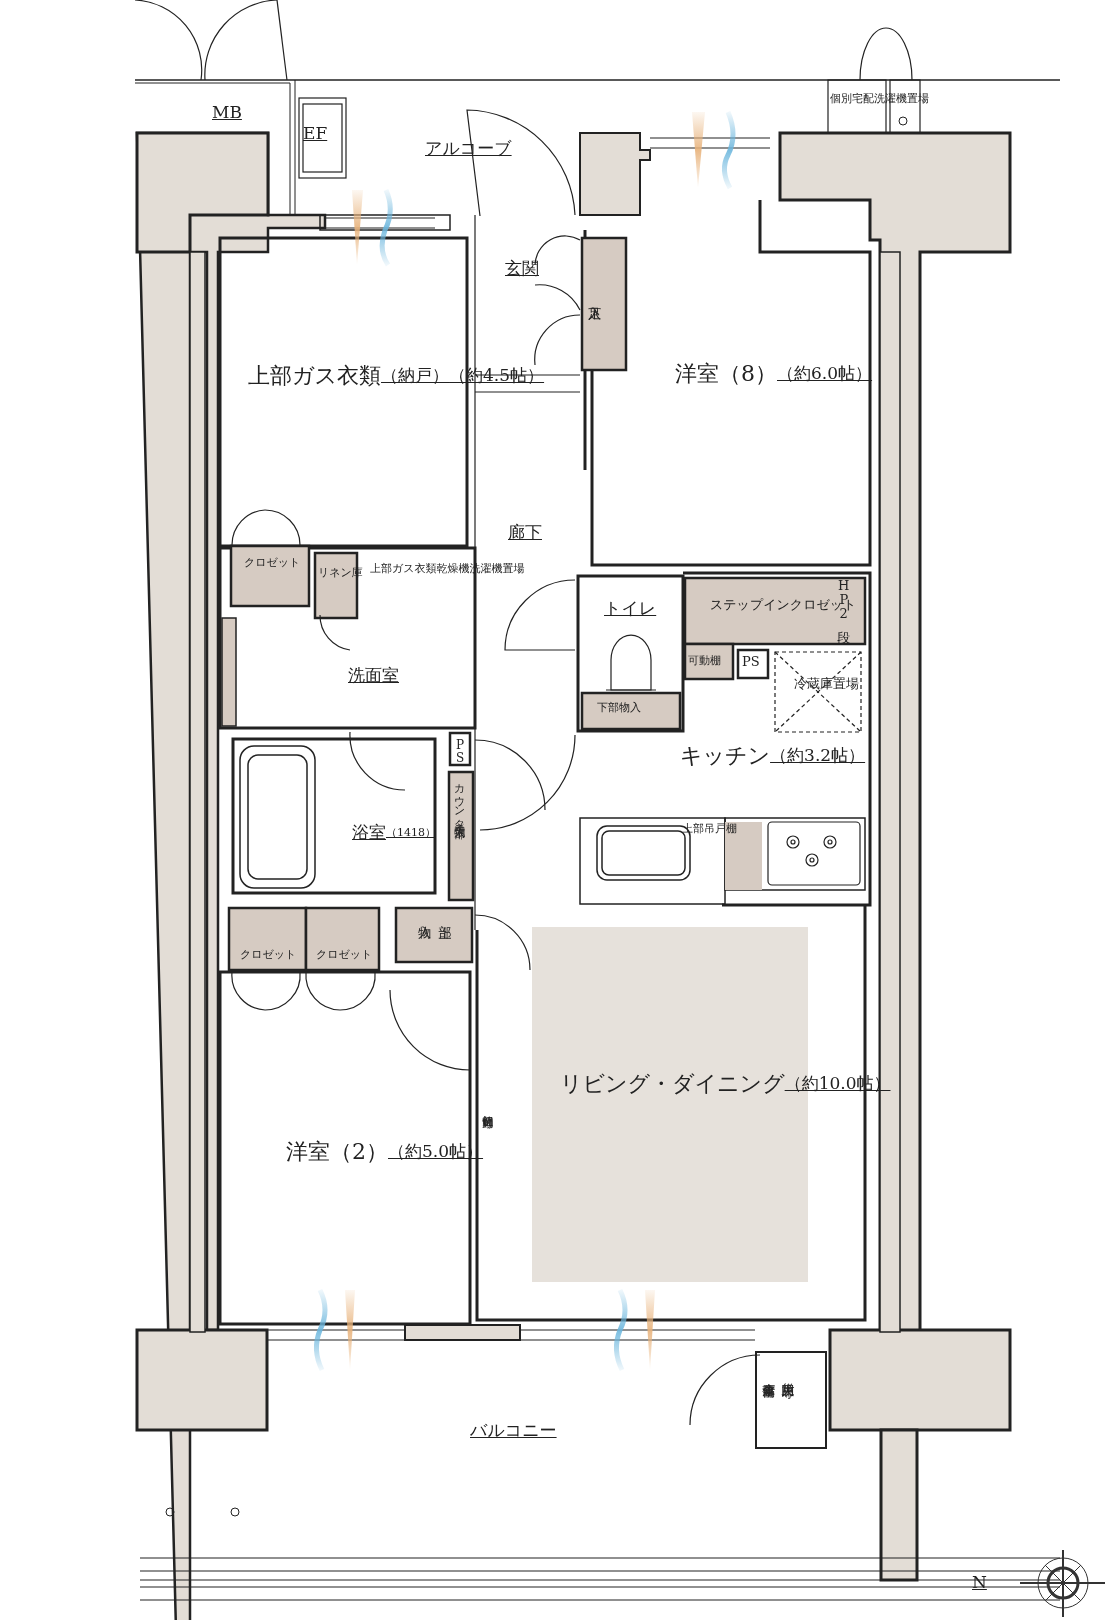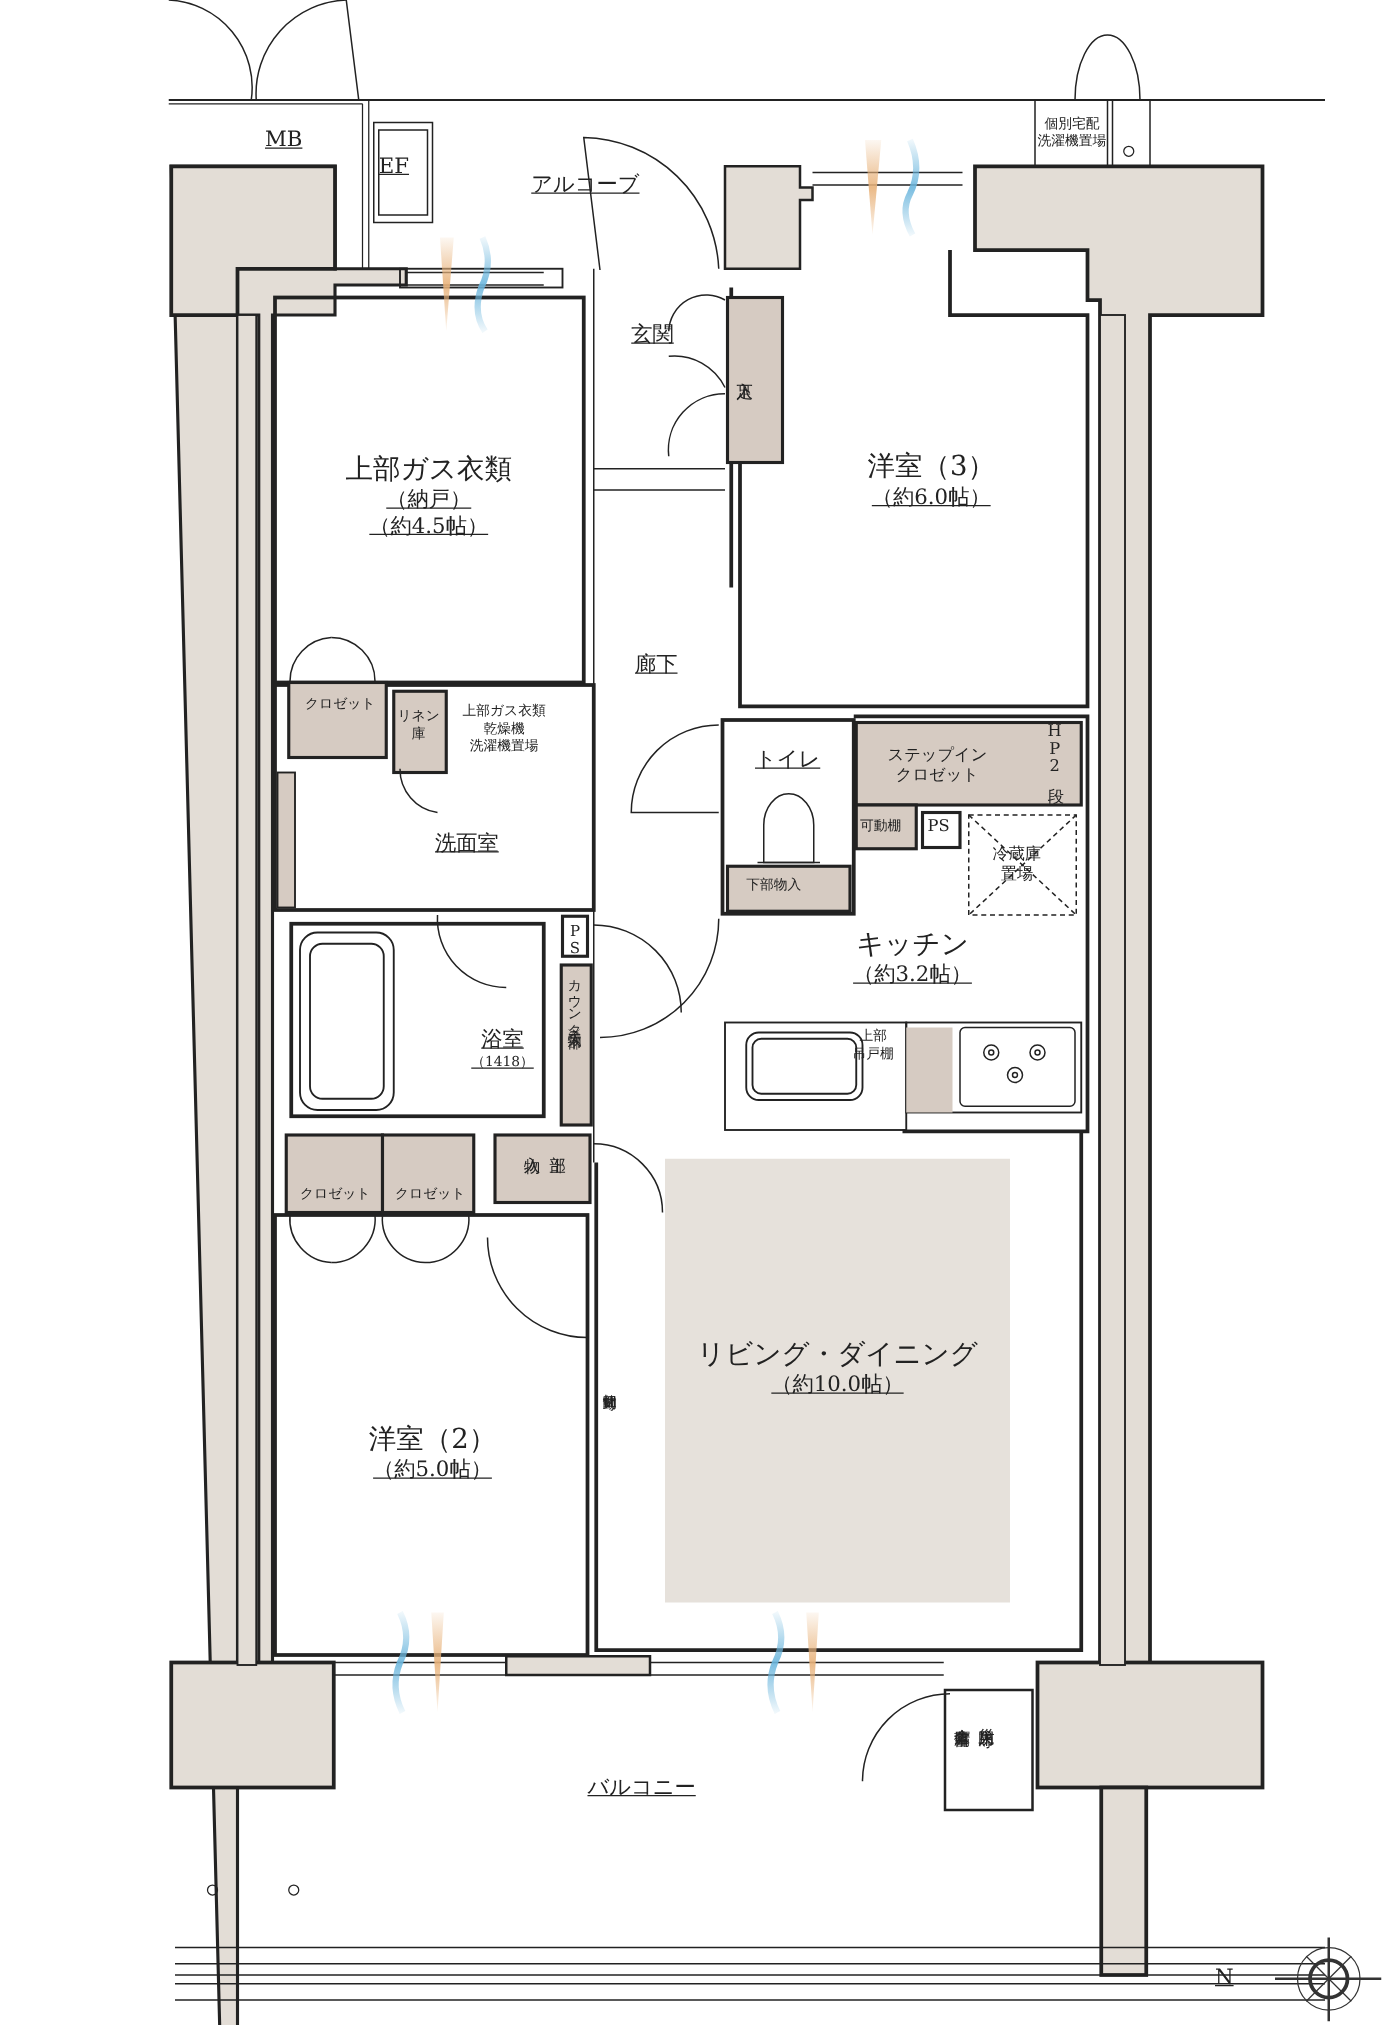--- a/index.html
+++ b/index.html
@@ -6,21 +6,21 @@
   body { width:1120px; height:1620px; position:relative; overflow:hidden;
          font-family:"DejaVu Serif","Liberation Serif",serif; color:#222; }
   #plan { position:absolute; left:0; top:0; width:1120px; height:1620px; }
   .lbl { position:absolute; white-space:nowrap; text-align:center; color:#222;
          font-family:"DejaVu Serif","Liberation Serif",serif; line-height:1.25; }
   .big { font-size:22px; }
   .mid { font-size:17px;text-decoration:underline; }
   .sm  { font-size:13px; }
   .xs  { font-size:11px; }
   .vert { writing-mode:vertical-rl; text-orientation:upright; letter-spacing:-1px; }
-  .room-block { display:flex; flex-direction:column; align-items:center; }
+  .room-block { display:flex; flex-direction:row; align-items:center; }
 </style>
 </head>
 <body>
 
 <svg id="plan" viewBox="0 0 1120 1620" xmlns="http://www.w3.org/2000/svg">
   <defs>
     <linearGradient id="warm" x1="0" y1="0" x2="0" y2="1">
       <stop offset="0" stop-color="#e8b27a" stop-opacity="0.1"></stop>
       <stop offset="0.5" stop-color="#e8b27a" stop-opacity="0.9"></stop>
       <stop offset="1" stop-color="#e8b27a" stop-opacity="0.1"></stop>
@@ -219,21 +219,21 @@
   <span>個別宅配</span>
   <span>洗濯機置場</span>
 </div>
 
 <div class="lbl big room-block" style="left:248px;top:362px;width:190px">
   <span>上部ガス衣類</span>
   <span class="mid">（納戸）</span>
   <span class="mid">（約4.5帖）</span>
 </div>
 <div class="lbl big room-block" style="left:675px;top:360px;width:140px">
-  <span>洋室（3）</span>
+  <span>洋室（8）</span>
   <span class="mid">（約6.0帖）</span>
 </div>
 <div class="lbl mid" style="left:505px;top:258px">玄関</div>
 <div class="lbl sm vert" style="left:586px;top:298px">下足入</div>
 <div class="lbl mid" style="left:508px;top:522px">廊下</div>
 
 <div class="lbl xs" style="left:244px;top:556px">クロゼット</div>
 <div class="lbl xs room-block" style="left:318px;top:566px">
   <span>リネン</span>
   <span>庫</span>

